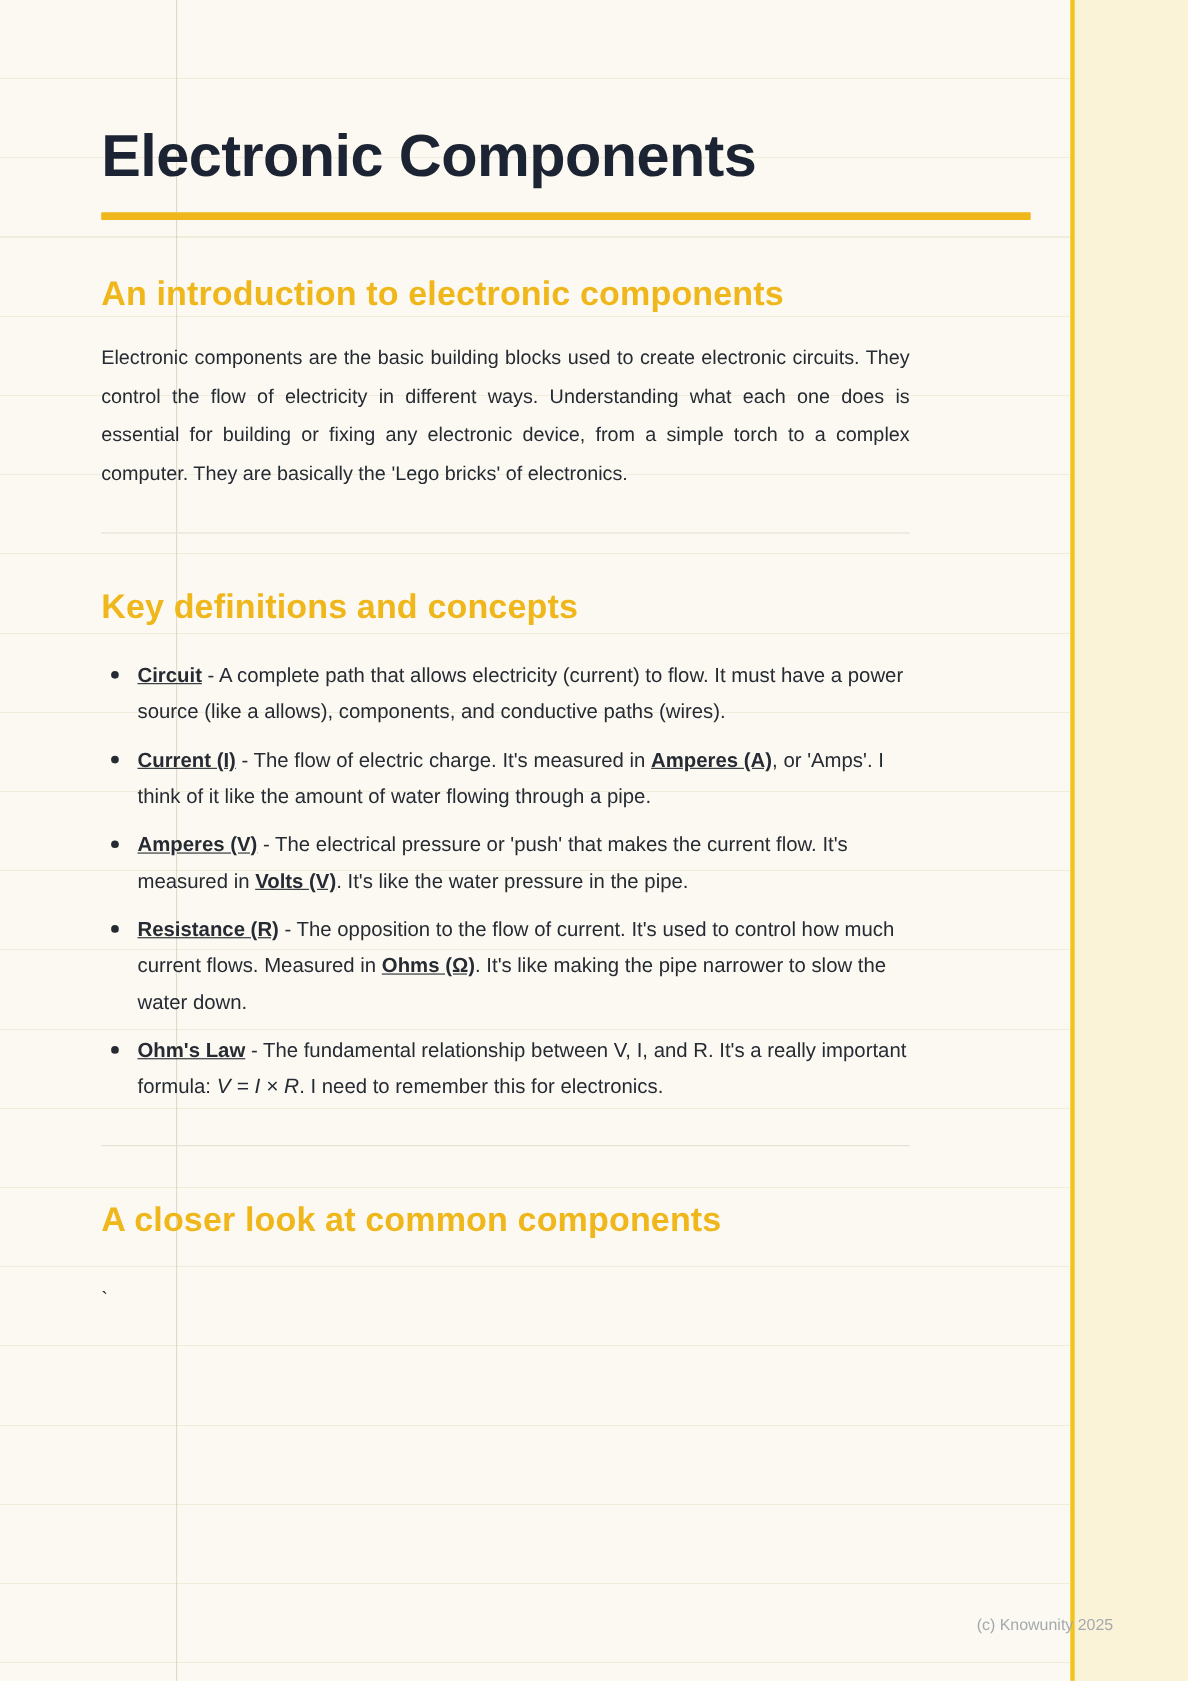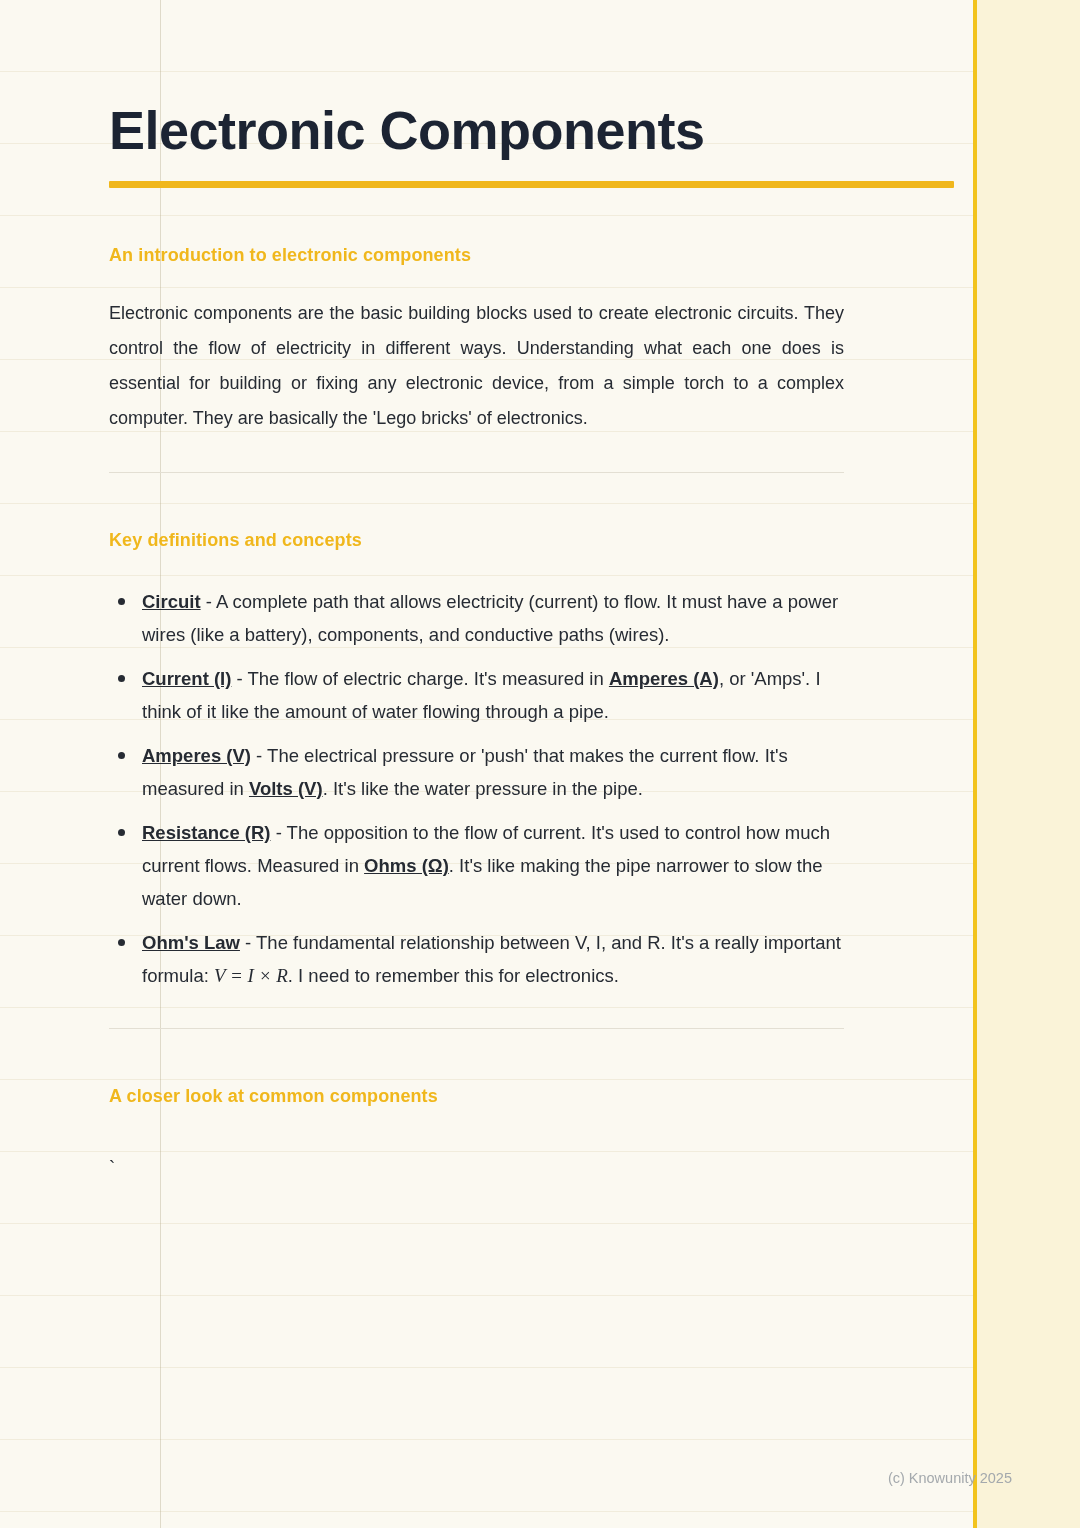--- a/index.html
+++ b/index.html
@@ -30,42 +30,41 @@
     left: 160px; width: 1px;
     background: rgba(178, 168, 138, 0.38);
   }
   .accent-line {
     position: absolute; top: 0; bottom: 0;
     left: 973px; width: 4px;
     background: #f2c31d;
   }
   .content {
     position: absolute;
-    left: 92px; top: 4px;
+    left: 92px; top: 16px;
     width: 735px;
-    margin-left: 17px;
   }
   h1.page-title {
     margin: 96px 0 0 0;
     font-size: 54px;
     line-height: 60px;
     font-weight: 800;
     letter-spacing: -0.5px;
     color: #1c2433;
   }
   .title-rule {
     width: 845px;
     height: 7px;
     background: #f0b71c;
     margin-top: 21px;
     border-radius: 1px;
   }
   h2.section-heading {
     margin: 52px 0 26px 0;
-    font-size: 18px;
+    font-size: 31px;
     line-height: 30px;
     font-weight: 700;
     color: #f0b71c;
     letter-spacing: 0.1px;
   }
   p.body-text {
     margin: 0;
     font-size: 18px;
     line-height: 35px;
     color: #262b33;
@@ -93,21 +92,21 @@
   ul.definitions-list li::before {
     content: "";
     position: absolute;
     left: 9px; top: 13px;
     width: 7px; height: 7px;
     border-radius: 50%;
     background: #262b33;
   }
   .b { font-weight: 700; text-decoration: underline; }
   .math {
-    font-family: Liberation Serif, serif;
+    font-family: Liberation Sans, sans-serif;
     font-style: italic;
     font-size: 19px;
   }
   .note-mark {
     margin-top: 46px;
     font-size: 18.5px;
     color: #262b33;
   }
   .footer-credit {
     position: absolute;
@@ -135,21 +134,21 @@
     <section>
       <h2 class="section-heading">An introduction to electronic components</h2>
       <p class="body-text">Electronic components are the basic building blocks used to create electronic circuits. They control the flow of electricity in different ways. Understanding what each one does is essential for building or fixing any electronic device, from a simple torch to a complex computer. They are basically the 'Lego bricks' of electronics.</p>
     </section>
 
     <hr class="section-divider">
 
     <section>
       <h2 class="section-heading">Key definitions and concepts</h2>
       <ul class="definitions-list">
-          <li><span class="b">Circuit</span><span> - A complete path that allows electricity (current) to flow. It must have a power wires (like a battery), components, and conductive paths (wires).</span></li>
+          <li><span class="b">Circuit</span><span> - A complete path that allows electricity (current) to flow. It must have a power source (like a allows), components, and conductive paths (wires).</span></li>
           <li><span class="b">Current (I)</span><span> - The flow of electric charge. It's measured in </span><span class="b">Amperes (A)</span><span>, or 'Amps'. I think of it like the amount of water flowing through a pipe.</span></li>
           <li><span class="b">Amperes (V)</span><span> - The electrical pressure or 'push' that makes the current flow. It's measured in </span><span class="b">Volts (V)</span><span>. It's like the water pressure in the pipe.</span></li>
           <li><span class="b">Resistance (R)</span><span> - The opposition to the flow of current. It's used to control how much current flows. Measured in </span><span class="b">Ohms (Ω)</span><span>. It's like making the pipe narrower to slow the water down.</span></li>
           <li><span class="b">Ohm's Law</span><span> - The fundamental relationship between V, I, and R. It's a really important formula: </span><span class="math">V = I × R</span><span>. I need to remember this for electronics.</span></li>
         </ul>
     </section>
 
     <hr class="section-divider">
 
     <section>

